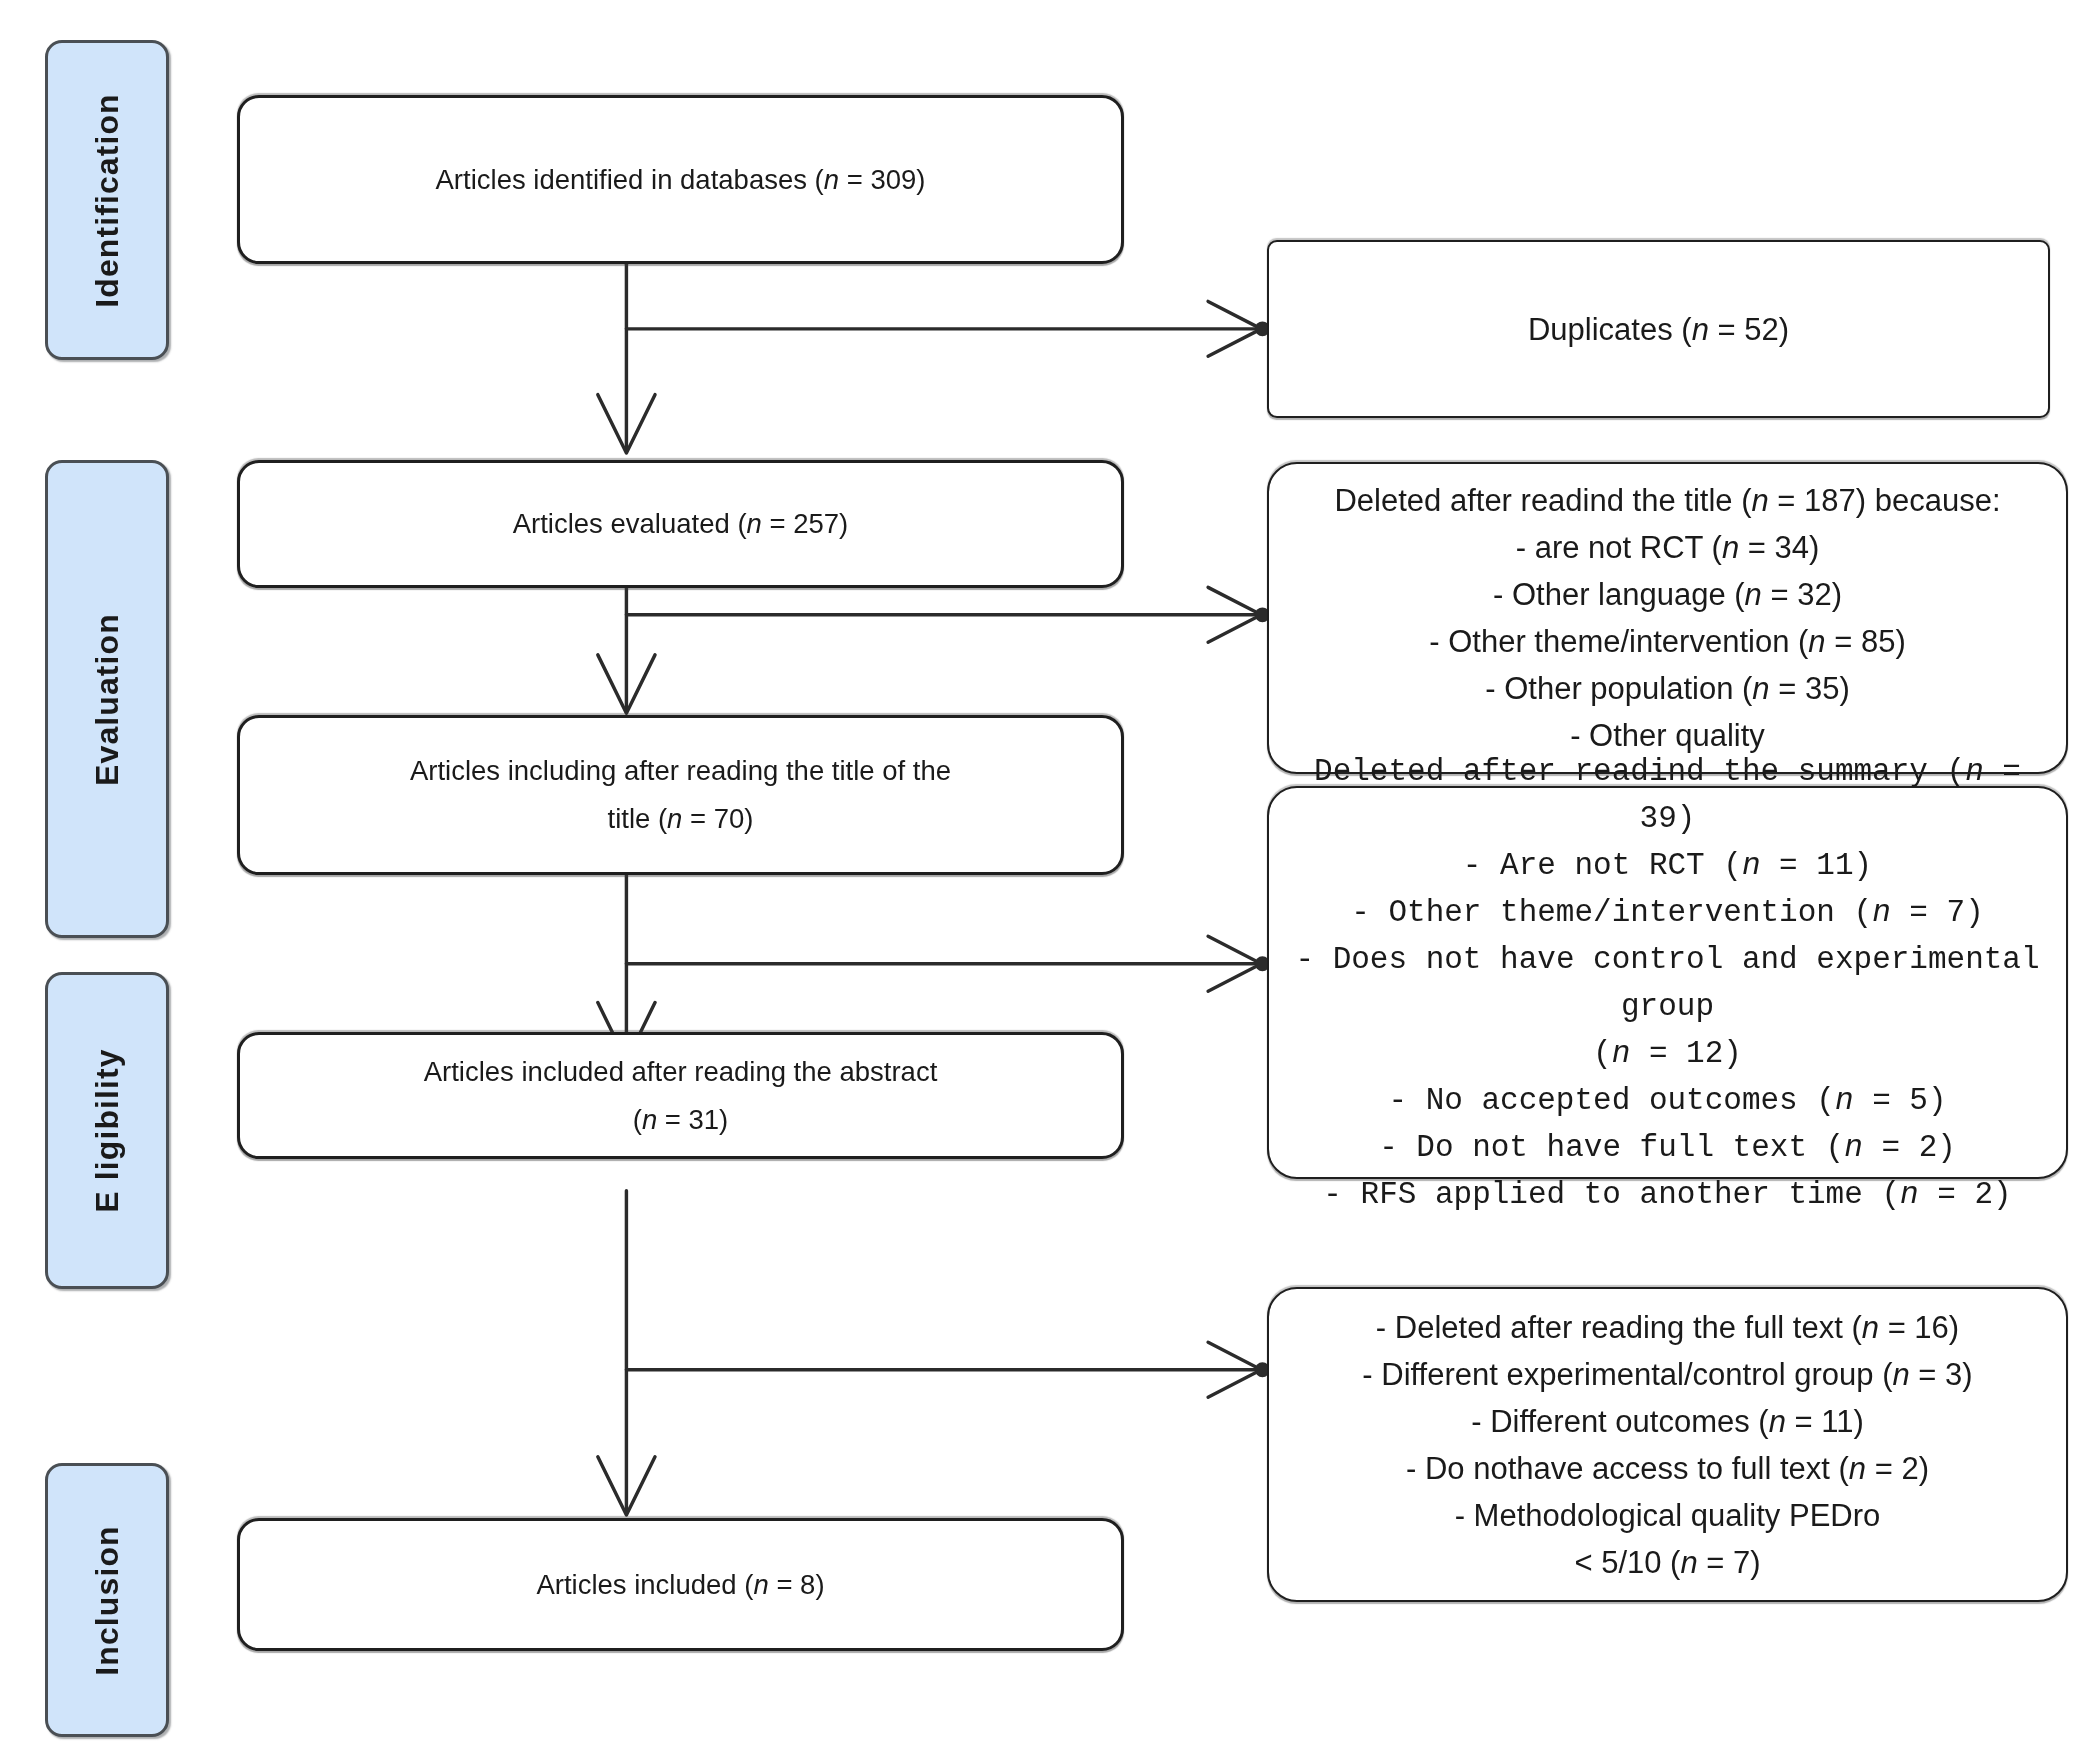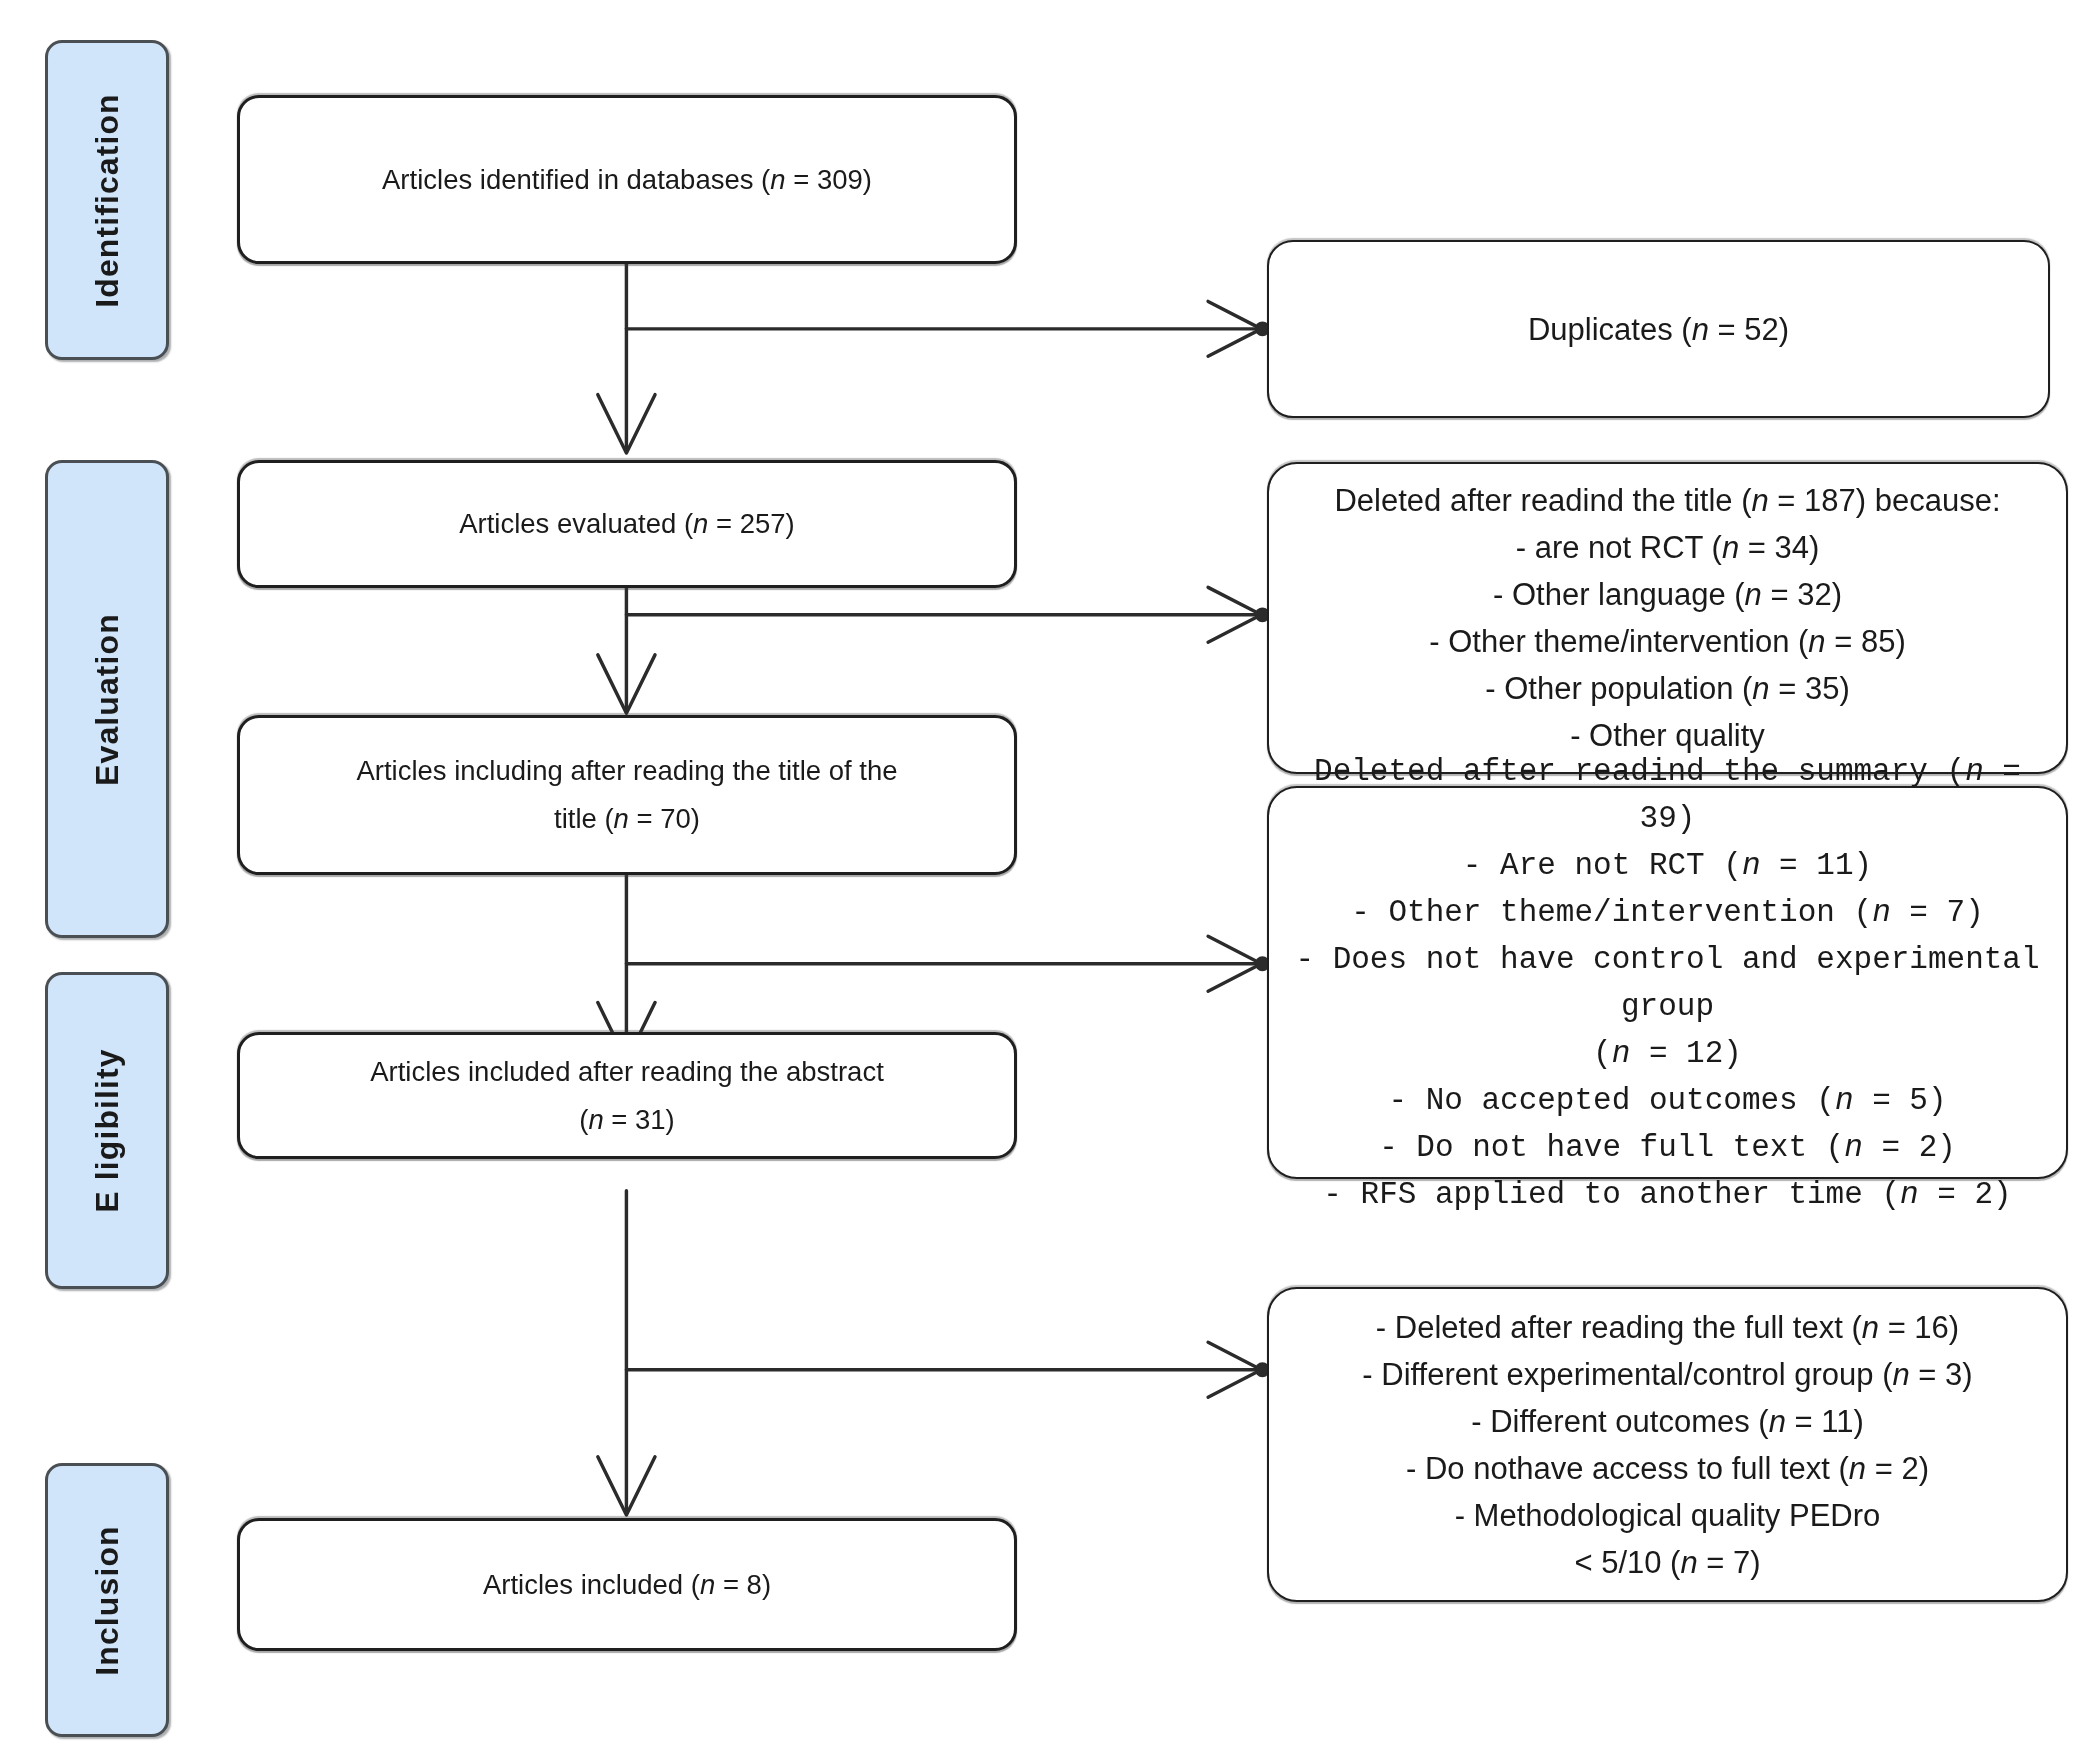--- a/index.html
+++ b/index.html
@@ -45,21 +45,21 @@
   }
   .stage .rot{
     transform:rotate(-90deg);
     white-space:nowrap;
     font-size:32px;
     font-weight:700;
     letter-spacing:1.1px;
   }
   .flow{
     left:237px;
-    width:780px;
+    width:887px;
     background:var(--box-fill);
     border:3.4px solid var(--box-border);
     border-radius:22px;
     font-size:27.5px;
     line-height:48px;
     box-shadow:0 2.3px 1.1px -0.6px rgba(60,60,60,.45), 0 -2.3px 1.1px -0.6px rgba(60,60,60,.35);
   }
   .side{
     width:801px;
     background:var(--box-fill);
@@ -76,21 +76,21 @@
   #stage-evaluation{top:460px;height:478px;}
   #stage-eligibility{top:972px;height:317px;}
   #stage-inclusion{top:1463px;height:274px;}
   
   #flow-identified{top:95px;height:169px;}
   #flow-evaluated{top:460px;height:128px;}
   #flow-included-title{top:715px;height:160px;}
   #flow-included-abstract{top:1032px;height:127px;}
   #flow-included-final{top:1518px;height:133px;}
   
-  #side-duplicates{left:1267px;top:240px;height:178px;width:783px;border-radius:26px;}
+  #side-duplicates{left:1267px;top:240px;height:178px;width:783px;border-radius:10px;}
   #side-deleted-title{left:1267px;top:462px;height:312px;}
   #side-deleted-summary{left:1267px;top:786px;height:393px;font-family:Liberation Mono, monospace;}
   #side-deleted-fulltext{left:1267px;top:1287px;height:315px;}
 </style>
 </head>
 <body>
 
 <div id="canvas">
 
   <svg id="connectors" viewBox="0 0 3631 3079" xmlns="http://www.w3.org/2000/svg" fill="none" stroke="#2b2b2b" stroke-width="6" stroke-linecap="round">

